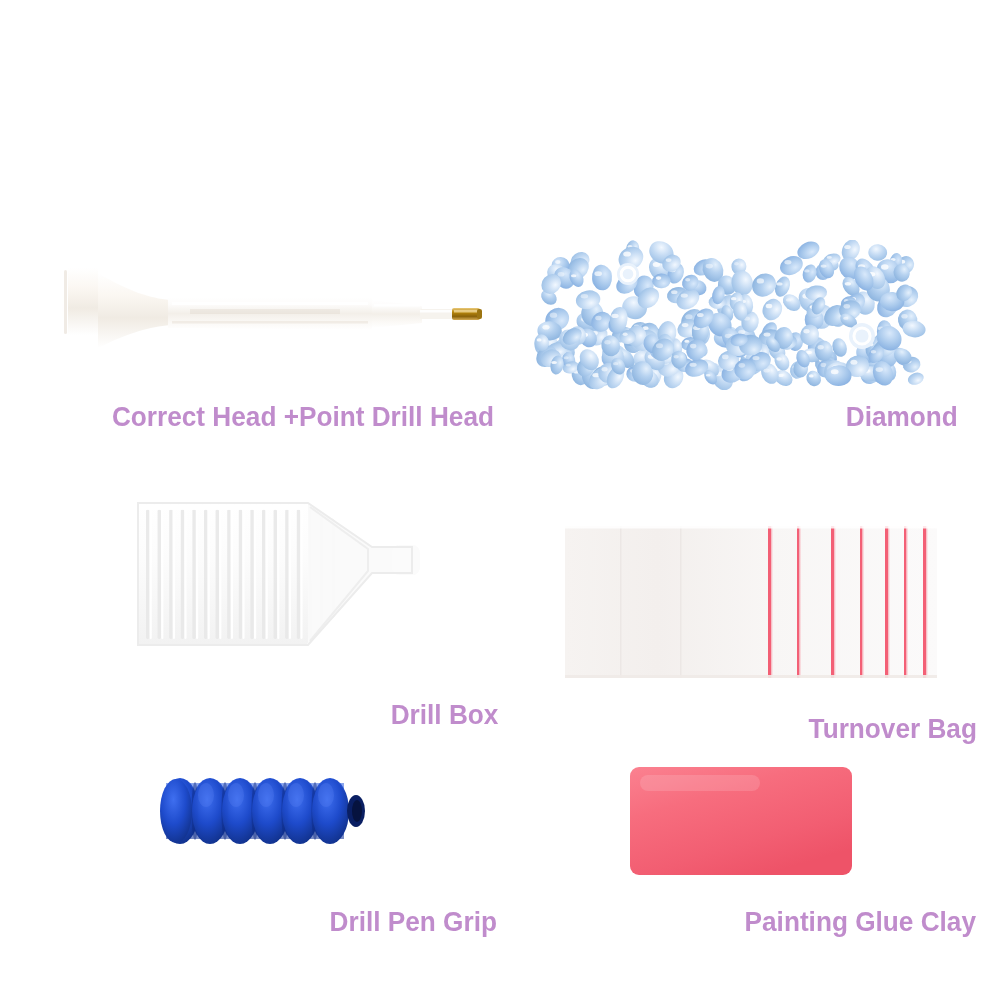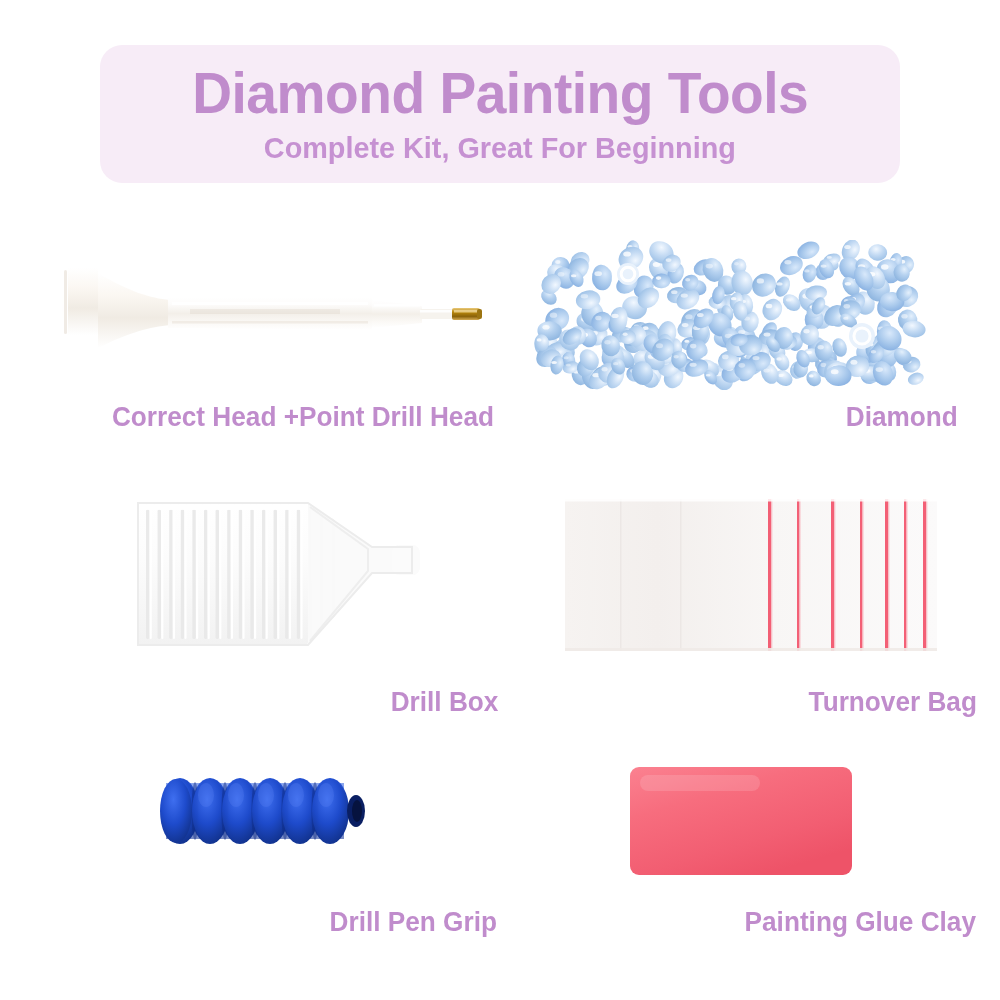--- a/index.html
+++ b/index.html
@@ -68,22 +68,22 @@
     font-weight: bold;
     color: #c08ccc;
     text-align: center;
     white-space: nowrap;
     transform: scaleX(0.97);
   }
 
   
   #cell-pen      { left: 20px;  top: 240px; width: 480px; }
   #cell-diamond  { left: 500px; top: 240px; width: 460px; }
-  #cell-box      { left: 20px;  top: 485px; width: 480px; }
-  #cell-bag      { left: 520px; top: 485px; width: 460px; }
+  #cell-box      { left: 20px;  top: 485px; width: 480px; gap: 13px; }
+  #cell-bag      { left: 520px; top: 512px; width: 460px; }
   #cell-grip     { left: 20px;  top: 755px; width: 480px; }
   #cell-clay     { left: 520px; top: 755px; width: 460px; }
 
   #cell-pen .cell-art      { height: 150px; }
   #cell-diamond .cell-art  { height: 150px; }
   #cell-box .cell-art      { height: 180px; }
   #cell-bag .cell-art      { height: 180px; }
   #cell-grip .cell-art     { height: 130px; }
   #cell-clay .cell-art     { height: 130px; }
 
@@ -95,24 +95,20 @@
   #cell-clay .cell-label    { margin-top: 22px; }
 
   svg { display: block; }
   .art-svg { position: absolute; left: 0; top: 0; }
 </style>
 </head>
 <body>
 
 <div id="page">
 
-  <div class="banner">
-    <div class="banner-title">Diamond Painting Tools</div>
-    <div class="banner-subtitle">Complete Kit, Great For Beginning</div>
-  </div>
 
   <div class="cell" id="cell-pen">
     <div class="cell-art">
       <svg class="art-svg" width="480" height="150" viewBox="0 0 480 150">
         <defs>
           <linearGradient id="penBody" x1="0" y1="0" x2="0" y2="1">
             <stop offset="0%" stop-color="#ffffff"></stop>
             <stop offset="22%" stop-color="#fdfcfb"></stop>
             <stop offset="50%" stop-color="#f3efe9"></stop>
             <stop offset="78%" stop-color="#fbf9f6"></stop>

